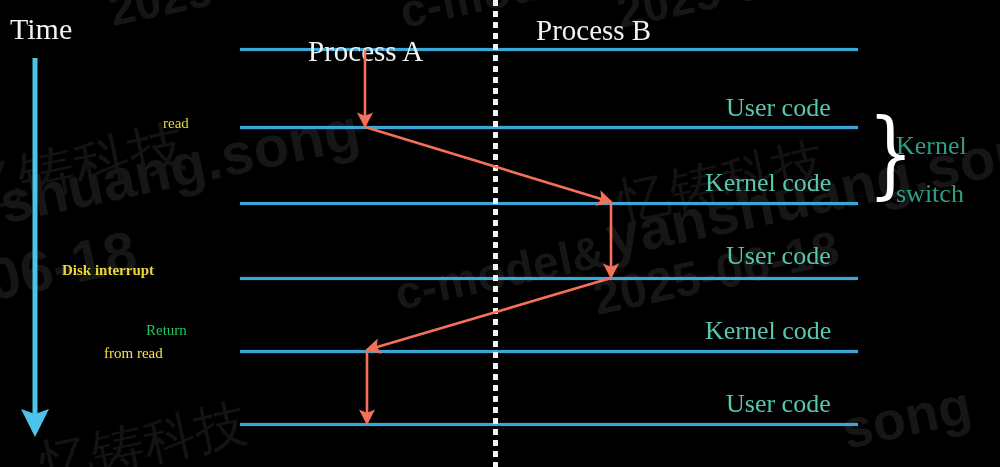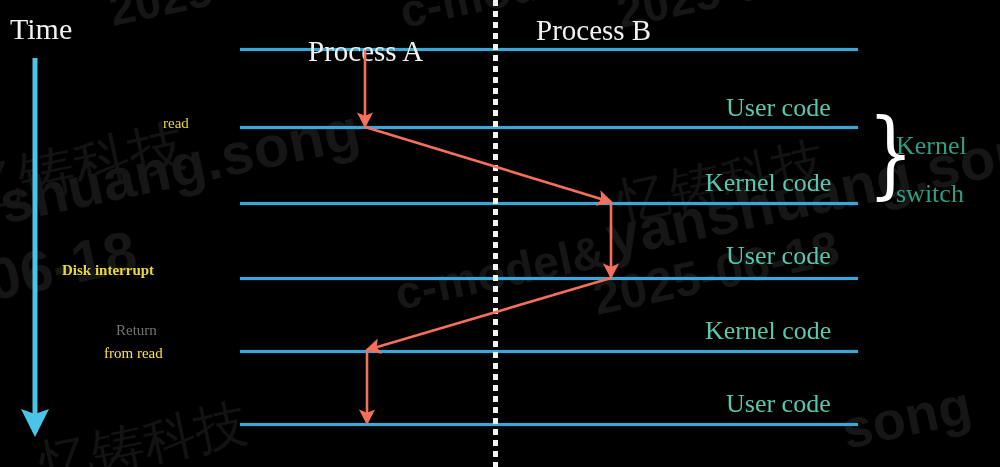--- a/index.html
+++ b/index.html
@@ -112,21 +112,21 @@
   <div class="divider" id="divider" style="left: 493px;"></div>
 
   <div class="col-title" id="title-a" style="left: 308px; top: 14px; margin-top: 21px;">Process A</div>
   <div class="col-title" id="title-b" style="left: 536px; top: 14px;">Process B</div>
 
   <div class="time-title" style="left:10px;top:12px;">Time</div>
 
   <div id="events-layer">
       <div class="ylabel" style="left: 163px; top: 116px; color: rgb(232, 216, 56);">read</div>
       <div class="ylabel" style="left: 62px; top: 263px; color: rgb(232, 216, 56); font-weight: bold;">Disk interrupt</div>
-      <div class="ylabel" style="left: 116px; top: 323px; color: #737373;">Return</div>
+      <div class="ylabel" style="left: 146px; top: 323px; color: #22c55e;">Return</div>
       <div class="ylabel" style="left: 104px; top: 346px; color: #fde047;">from read</div>
     </div>
 
   <div id="modes-layer">
       <div class="codelabel" style="left: 726px; top: 93px; color: rgb(88, 199, 174);">User code</div>
       <div class="codelabel" style="left: 705px; top: 168px; color: rgb(88, 199, 174);">Kernel code</div>
       <div class="codelabel" style="left: 726px; top: 241px; color: rgb(88, 199, 174);">User code</div>
       <div class="codelabel" style="left: 705px; top: 316px; color: rgb(88, 199, 174);">Kernel code</div>
       <div class="codelabel" style="left: 726px; top: 389px; color: rgb(88, 199, 174);">User code</div>
     </div>

